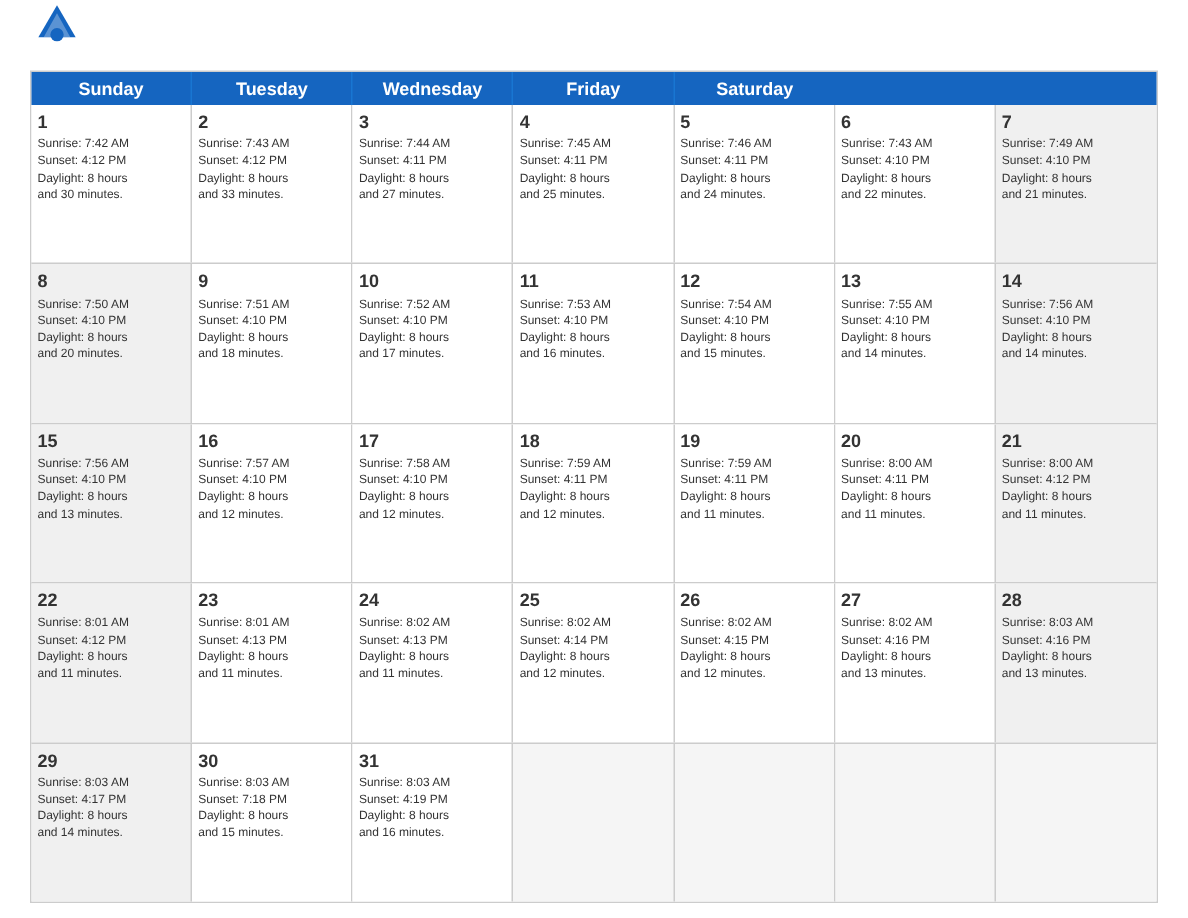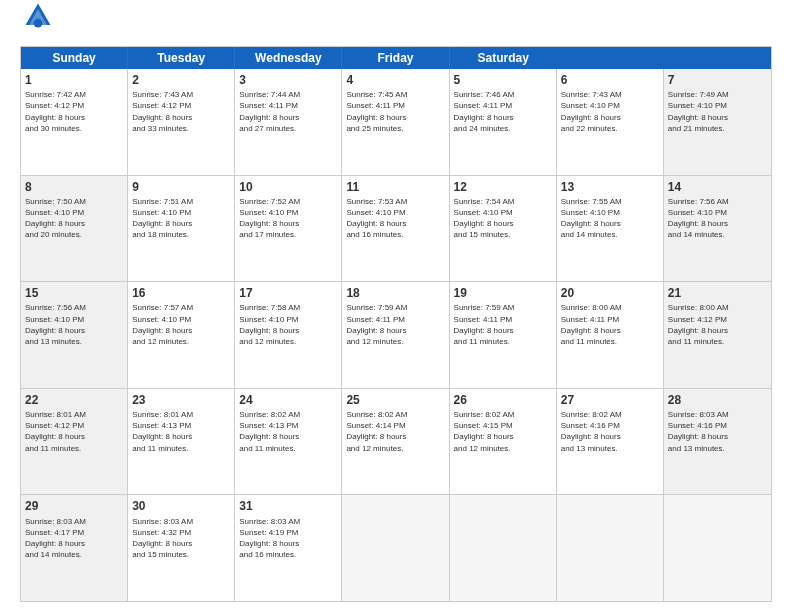--- a/index.html
+++ b/index.html
@@ -351,21 +351,21 @@
           <div class="cal-cell shaded">
             <span class="day-num">29</span>
             <div class="cell-text">Sunrise: 8:03 AM</div>
             <div class="cell-text">Sunset: 4:17 PM</div>
             <div class="cell-text">Daylight: 8 hours</div>
             <div class="cell-text">and 14 minutes.</div>
           </div>
           <div class="cal-cell">
             <span class="day-num">30</span>
             <div class="cell-text">Sunrise: 8:03 AM</div>
-            <div class="cell-text">Sunset: 4:32 PM</div>
+            <div class="cell-text">Sunset: 7:18 PM</div>
             <div class="cell-text">Daylight: 8 hours</div>
             <div class="cell-text">and 15 minutes.</div>
           </div>
           <div class="cal-cell">
             <span class="day-num">31</span>
             <div class="cell-text">Sunrise: 8:03 AM</div>
             <div class="cell-text">Sunset: 4:19 PM</div>
             <div class="cell-text">Daylight: 8 hours</div>
             <div class="cell-text">and 16 minutes.</div>
           </div>

